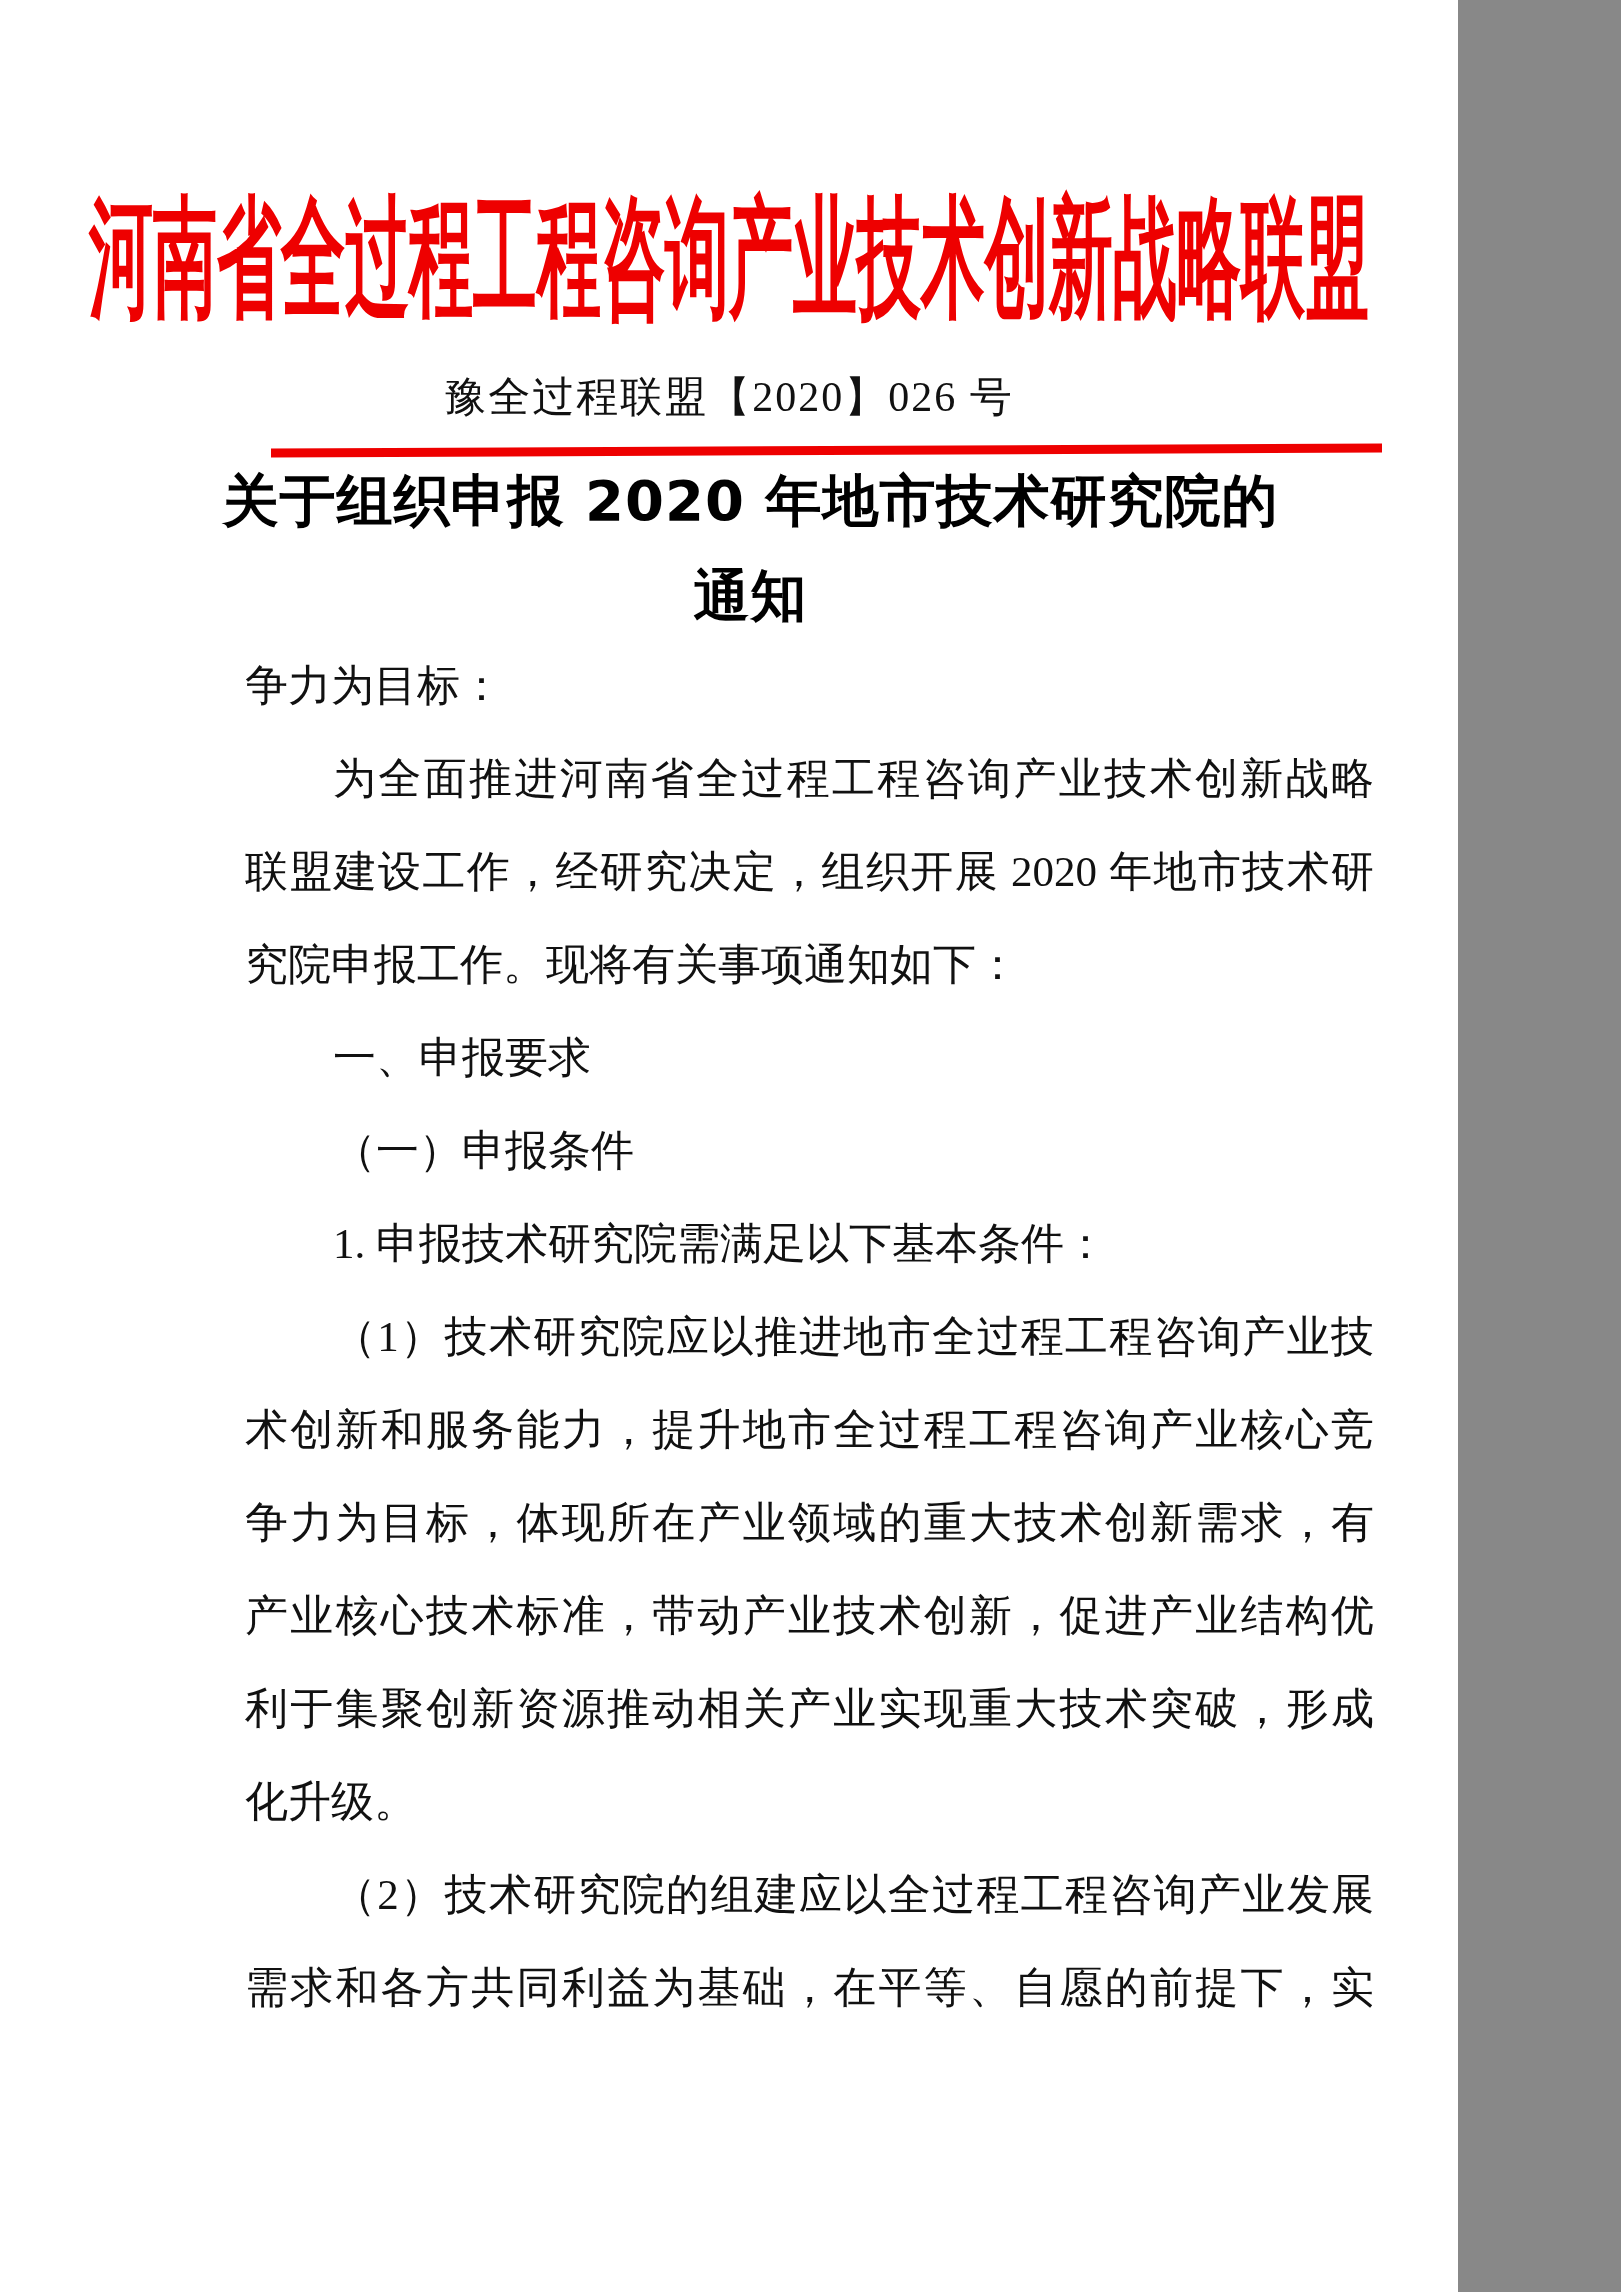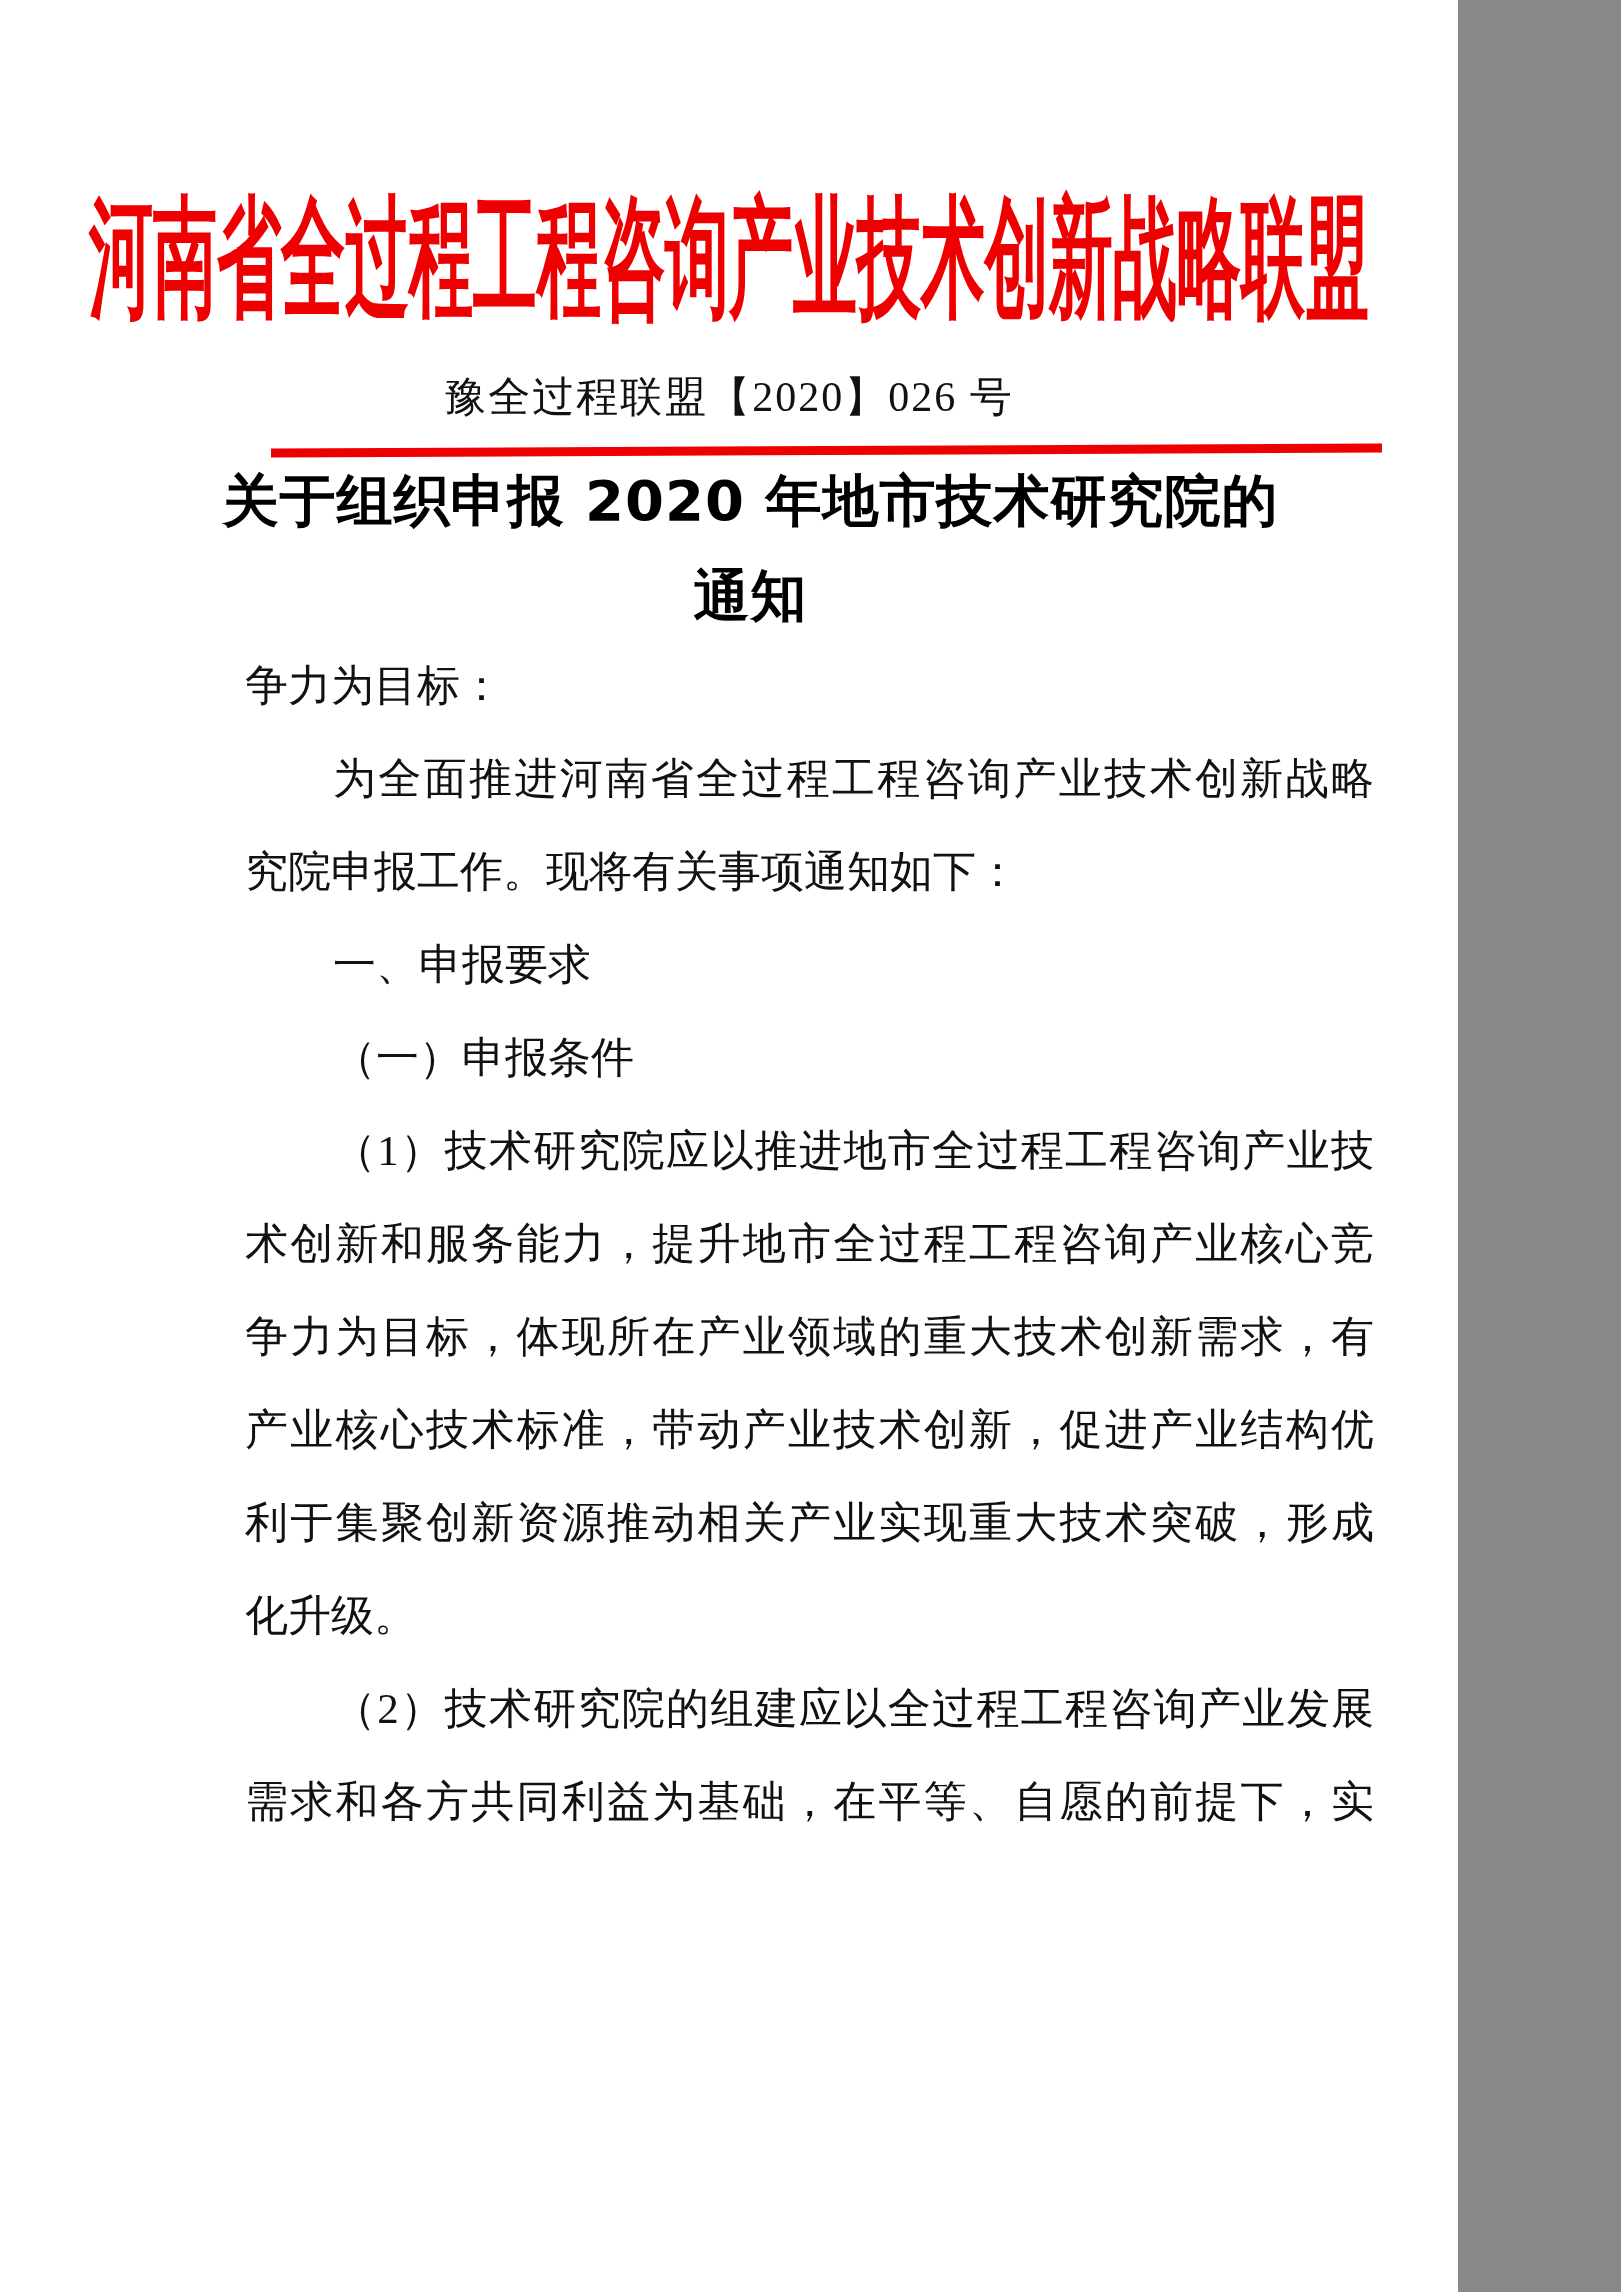--- a/index.html
+++ b/index.html
@@ -113,23 +113,25 @@
   <div class="red-divider"></div>
 
   <div class="notice-title">
     <div>关于组织申报 2020 年地市技术研究院的</div>
     <div>通知</div>
   </div>
 
   <div class="notice-body">
     <div class="body-line">争力为目标：</div>
     <div class="body-line indent fill">为全面推进河南省全过程工程咨询产业技术创新战略</div>
+    <div class="body-line fill">联盟建设工作，经研究决定，组织开展 2020 年地市技术研</div>
     <div class="body-line">究院申报工作。现将有关事项通知如下：</div>
     <div class="body-line indent">一、申报要求</div>
     <div class="body-line indent">（一）申报条件</div>
+    <div class="body-line indent">1. 申报技术研究院需满足以下基本条件：</div>
     <div class="body-line indent fill">（1）技术研究院应以推进地市全过程工程咨询产业技</div>
     <div class="body-line fill">术创新和服务能力，提升地市全过程工程咨询产业核心竞</div>
     <div class="body-line fill">争力为目标，体现所在产业领域的重大技术创新需求，有</div>
     <div class="body-line fill">产业核心技术标准，带动产业技术创新，促进产业结构优</div>
     <div class="body-line fill">利于集聚创新资源推动相关产业实现重大技术突破，形成</div>
     <div class="body-line">化升级。</div>
     <div class="body-line indent fill">（2）技术研究院的组建应以全过程工程咨询产业发展</div>
     <div class="body-line fill">需求和各方共同利益为基础，在平等、自愿的前提下，实</div>
   </div>
 

